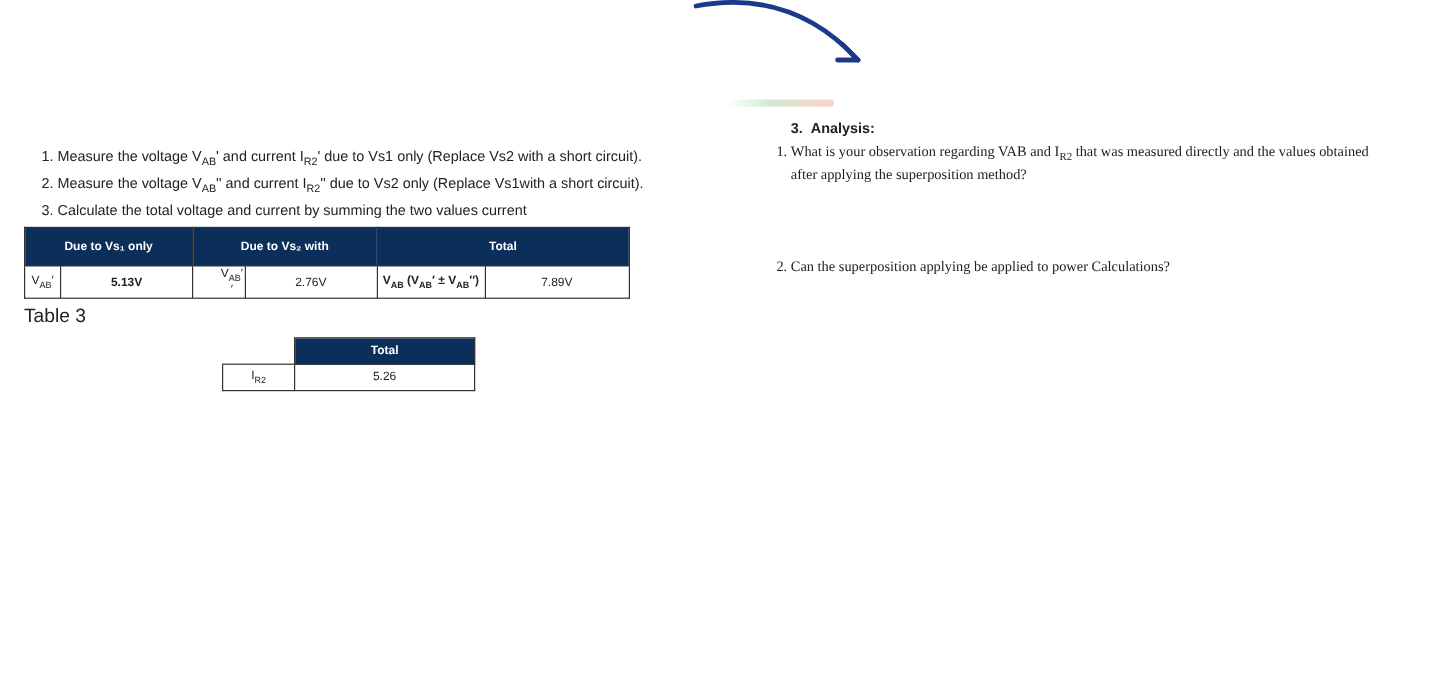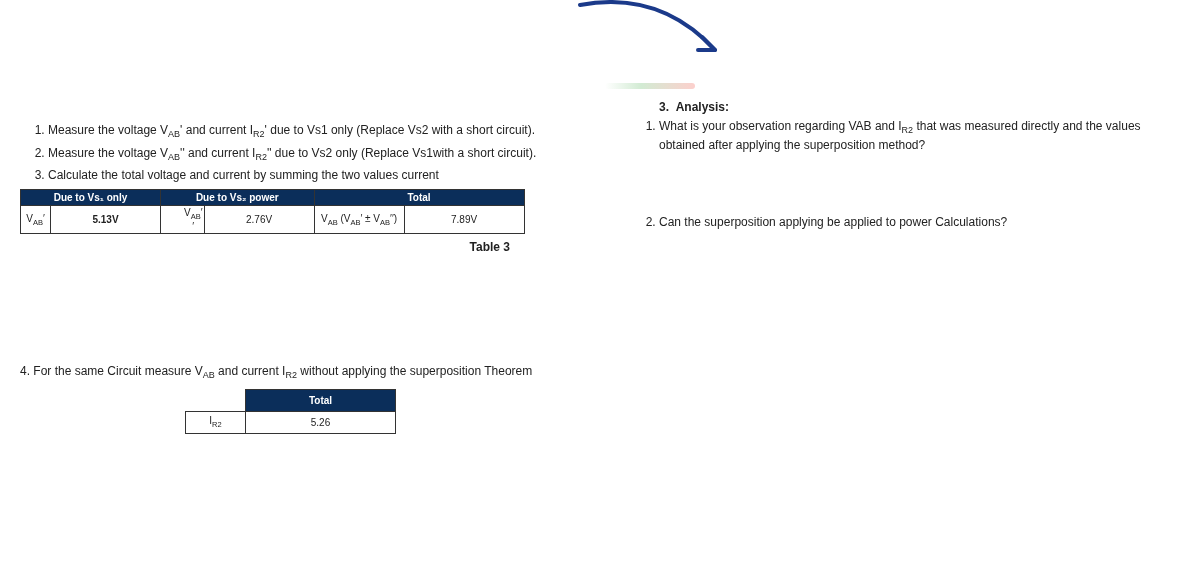--- a/index.html
+++ b/index.html
@@ -54,48 +54,48 @@
   }
   .table3 th, .table3 td {
     border: 1px solid #333;
     text-align: center;
     vertical-align: middle;
   }
   .table3 th {
     background: #0b2e5a;
     color: #fff;
     font-weight: 700;
-    height: 16px;
+    height: 32px;
   }
   .table3 td { height: 20px; background: #fff; }
   .t3-c1 { width: 30px; }
   .t3-c2 { width: 110px; font-weight: bold; }
   .t3-c3 { width: 30px; padding-left: 23px; }
   .t3-c4 { width: 110px; }
-  .t3-c5 { width: 90px; }
+  .t3-c5 { width: 90px; font-weight: bold; }
   .t3-c6 { width: 120px; }
-  .caption { text-align: right; font-weight: 700; margin-top: 6px; font-size: 12px; }
+  .caption { text-align: left; font-weight: 400; margin-top: 6px; font-size: 16px; }
   .para4 { margin-top: 110px; font-size: 12px; }
   .table4 {
     border-collapse: collapse;
     margin: 8px 0 0 165px;
     font-size: 10px;
   }
   .table4 th, .table4 td {
     border: 1px solid #333;
     text-align: center;
     vertical-align: middle;
     height: 22px;
   }
   .table4 th { background: #0b2e5a; color: #fff; font-weight: 700; }
   .t4-c1 { width: 60px; }
   .t4-c2 { width: 150px; }
   .analysis-heading { font-weight: 700; margin: 0 0 4px 18px; }
   .q-list { list-style: decimal; margin: 0; padding-left: 18px; }
-  .q-list li { margin-bottom: 60px; line-height: 1.4; }
+  .q-list li { margin-bottom: 60px; line-height: 1.4; font-family: Liberation Serif, serif; }
 </style>
 </head>
 <body>
 
 <div class="green-bar"></div>
 
 <svg class="arrow-svg" viewBox="0 0 200 80">
   <path d="M 20 10 Q 100 -5 155 55" stroke="#1b3a8a" stroke-width="4" fill="none" stroke-linecap="round"></path>
   <path d="M 155 55 L 142 42 M 155 55 L 138 55" stroke="#1b3a8a" stroke-width="4" fill="none" stroke-linecap="round"></path>
 </svg>
@@ -104,36 +104,35 @@
   <ol>
     <li>Measure the voltage V<span class="sub">AB</span>' and current I<span class="sub">R2</span>' due to Vs1 only (Replace Vs2 with a short circuit).</li>
     <li>Measure the voltage V<span class="sub">AB</span>'' and current I<span class="sub">R2</span>'' due to Vs2 only (Replace Vs1with a short circuit).</li>
     <li>Calculate the total voltage and current by summing the two values current</li>
   </ol>
 
   <table class="table3">
     <tbody>
         <tr>
       <th colspan="2" class="t3-c1">Due to Vs₁ only</th>
-      <th colspan="2">Due to Vs₂ power</th>
+      <th colspan="2">Due to Vs₂ with</th>
       <th colspan="2">Total</th>
     </tr>
     <tr>
       <td class="t3-c1">V<span class="sub">AB</span>′</td>
       <td class="t3-c2">5.13V</td>
       <td class="t3-c3">V<span class="sub">AB</span>′′</td>
       <td class="t3-c4">2.76V</td>
       <td class="t3-c5">V<span class="sub">AB</span> (V<span class="sub">AB</span>′ ± V<span class="sub">AB</span>′′)</td>
       <td class="t3-c6">7.89V</td>
     </tr>
   </tbody>
     </table>
   <div class="caption" style="width:490px;">Table 3</div>
 
-  <div class="para4">4. For the same Circuit measure V<span class="sub">AB</span> and current I<span class="sub">R2</span> without applying the superposition Theorem</div>
 
   <table class="table4">
     <tbody>
         <tr>
       <th class="t4-c1" style="background:#fff;border-top:none;border-left:none;"></th>
       <th class="t4-c2">Total</th>
     </tr>
     <tr>
       <td>I<span class="sub">R2</span></td>
       <td>5.26</td>

